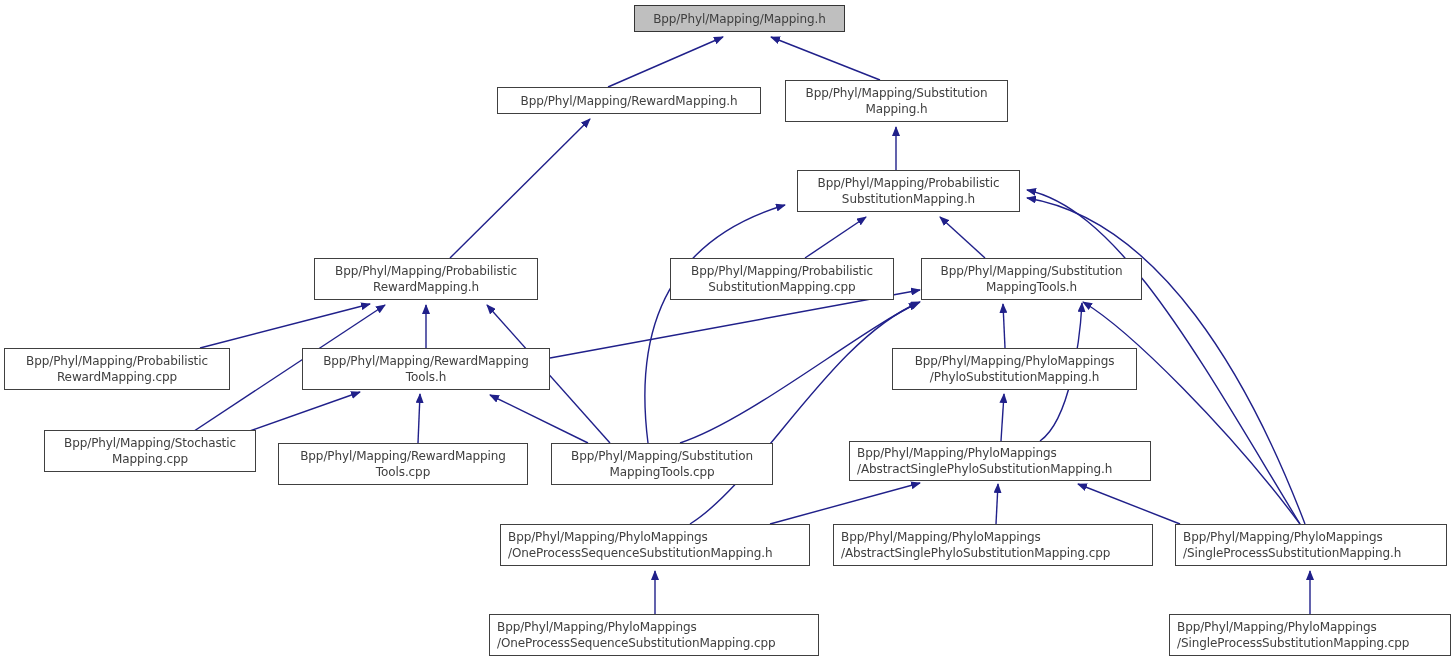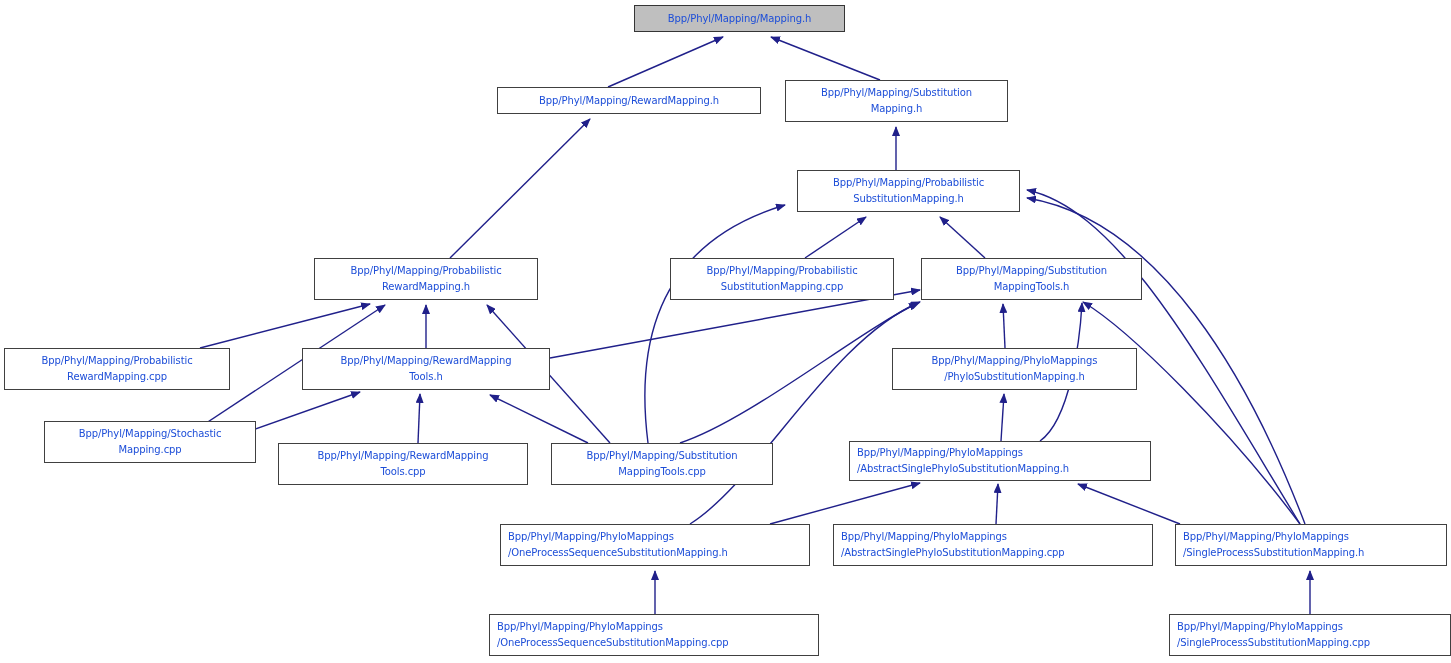--- a/index.html
+++ b/index.html
@@ -21,22 +21,22 @@
     top: 0;
     width: 1451px;
     height: 663px;
     pointer-events: none;
   }
   .node {
     position: absolute;
     box-sizing: border-box;
     border: 1px solid #404040;
     background: #ffffff;
-    color: #1d4ed8;
-    font-size: 10px;
+    color: #404040;
+    font-size: 12px;
     line-height: 16px;
     display: flex;
     align-items: center;
     justify-content: center;
     text-align: center;
     white-space: pre-line;
     letter-spacing: -0.1px;
   }
   .node.root {
     background: #bfbfbf;
@@ -104,21 +104,21 @@
       <div class="node" style="left: 670px; top: 258px; width: 224px; height: 42px;"><span class="node-label">Bpp/Phyl/Mapping/Probabilistic
 SubstitutionMapping.cpp</span></div>
       <div class="node" style="left: 921px; top: 258px; width: 221px; height: 42px;"><span class="node-label">Bpp/Phyl/Mapping/Substitution
 MappingTools.h</span></div>
       <div class="node" style="left: 4px; top: 348px; width: 226px; height: 42px;"><span class="node-label">Bpp/Phyl/Mapping/Probabilistic
 RewardMapping.cpp</span></div>
       <div class="node" style="left: 302px; top: 348px; width: 248px; height: 42px;"><span class="node-label">Bpp/Phyl/Mapping/RewardMapping
 Tools.h</span></div>
       <div class="node" style="left: 892px; top: 348px; width: 245px; height: 42px;"><span class="node-label">Bpp/Phyl/Mapping/PhyloMappings
 /PhyloSubstitutionMapping.h</span></div>
-      <div class="node" style="left: 44px; top: 421px; width: 212px; height: 42px;"><span class="node-label">Bpp/Phyl/Mapping/Stochastic
+      <div class="node" style="left: 44px; top: 430px; width: 212px; height: 42px;"><span class="node-label">Bpp/Phyl/Mapping/Stochastic
 Mapping.cpp</span></div>
       <div class="node" style="left: 278px; top: 443px; width: 250px; height: 42px;"><span class="node-label">Bpp/Phyl/Mapping/RewardMapping
 Tools.cpp</span></div>
       <div class="node" style="left: 551px; top: 443px; width: 222px; height: 42px;"><span class="node-label">Bpp/Phyl/Mapping/Substitution
 MappingTools.cpp</span></div>
       <div class="node leftalign" style="left: 849px; top: 441px; width: 302px; height: 40px;"><span class="node-label">Bpp/Phyl/Mapping/PhyloMappings
 /AbstractSinglePhyloSubstitutionMapping.h</span></div>
       <div class="node leftalign" style="left: 500px; top: 524px; width: 310px; height: 42px;"><span class="node-label">Bpp/Phyl/Mapping/PhyloMappings
 /OneProcessSequenceSubstitutionMapping.h</span></div>
       <div class="node leftalign" style="left: 833px; top: 524px; width: 320px; height: 42px;"><span class="node-label">Bpp/Phyl/Mapping/PhyloMappings

